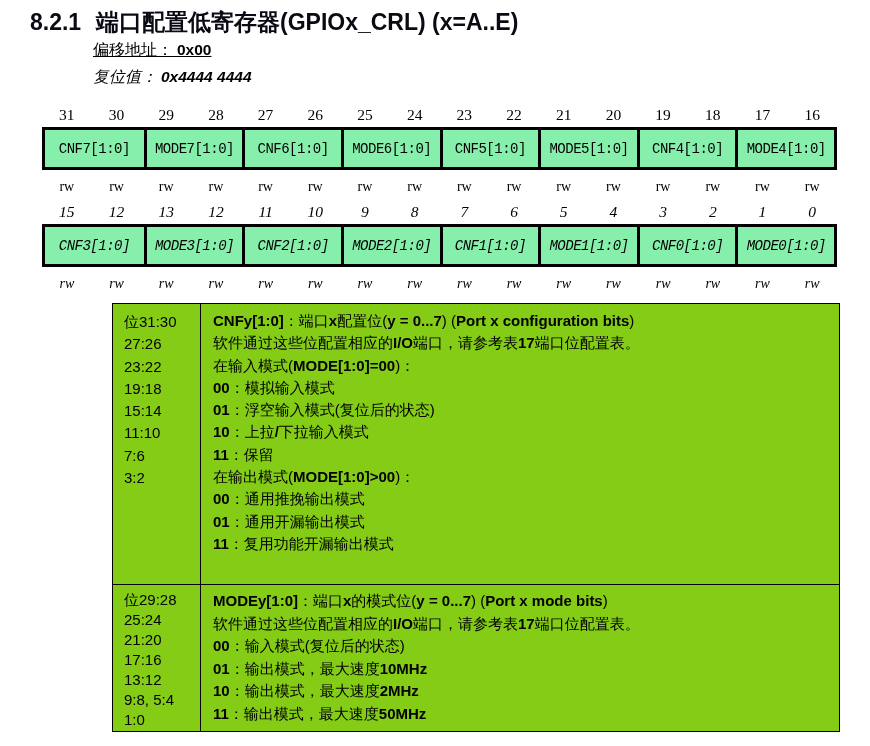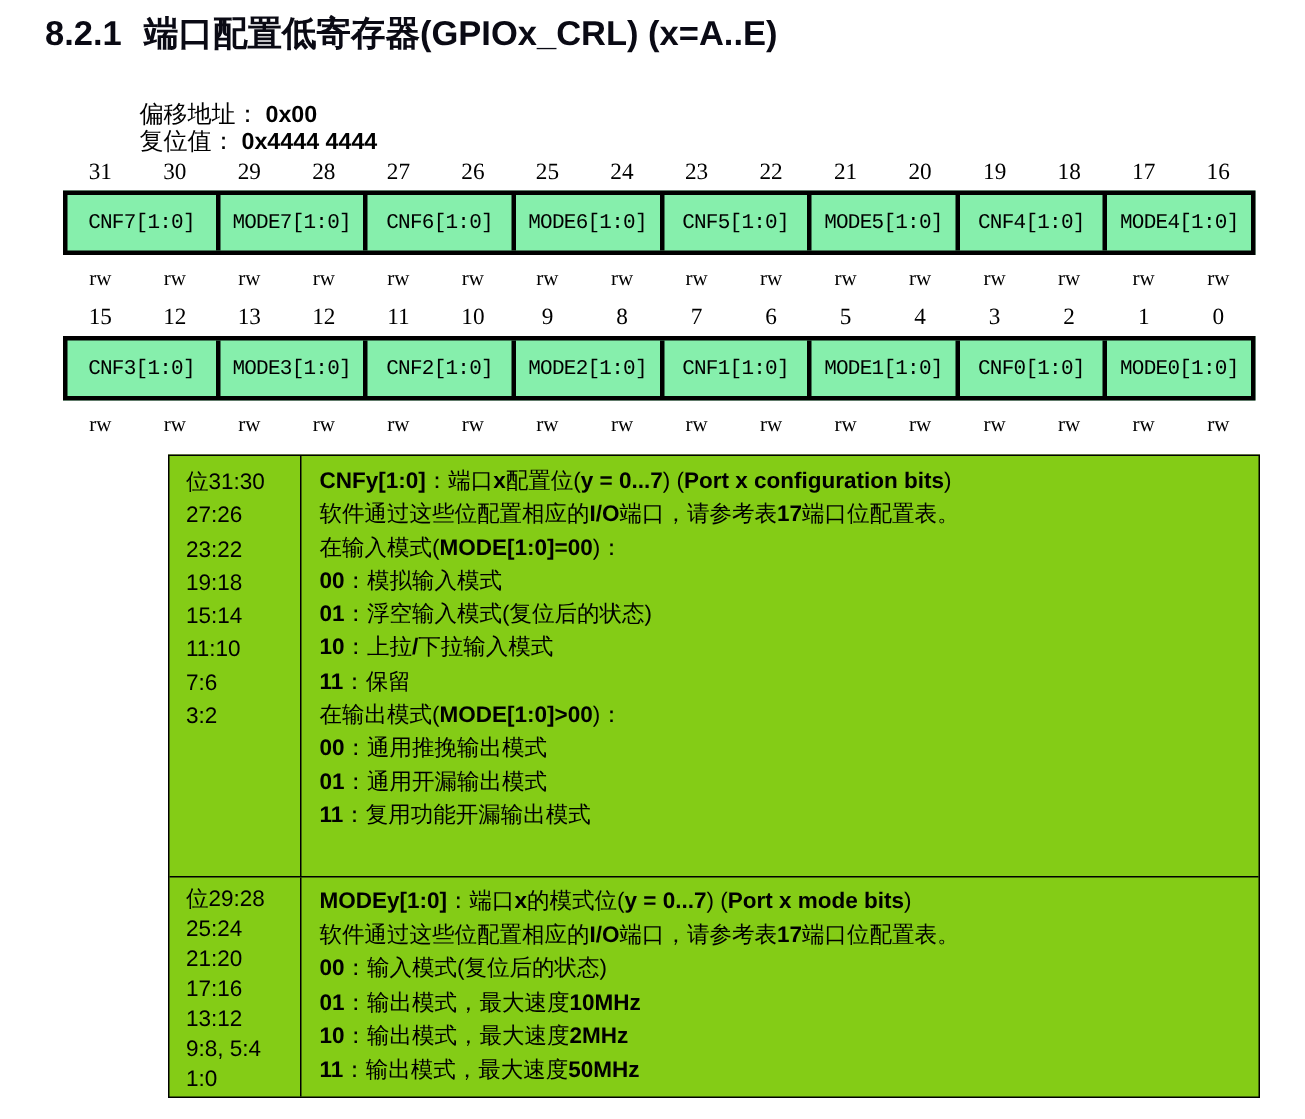--- a/index.html
+++ b/index.html
@@ -7,27 +7,27 @@
         font-family:"Liberation Sans",sans-serif;overflow:hidden;}
 
   
   .heading{position:absolute;left:30px;top:7px;font-size:23px;font-weight:bold;color:#0a0a14;
            white-space:nowrap;}
   .heading .num{display:inline-block;width:66px;}
 
   
   .meta{position:absolute;left:93px;font-size:16px;font-family:"Liberation Serif",serif;white-space:nowrap;}
   .meta b{font-family:"Liberation Sans",sans-serif;font-size:15.5px;}
-  #meta-offset{top:66px;}
-  #meta-reset{top:84px;}
+  #meta-offset{top:40px;text-decoration:underline;}
+  #meta-reset{top:67px;font-style:italic;}
 
   
   .regblock{position:absolute;left:42px;width:795px;}
   #rb-high{top:105px;}
-  #rb-low{top:202px;}
+  #rb-low{top:202px;font-style:italic;}
   .bitsrow{display:grid;grid-template-columns:repeat(16,1fr);text-align:center;
            font-family:"Liberation Serif",serif;font-size:15.5px;height:19px;line-height:19px;}
   .fieldbox{display:grid;grid-template-columns:repeat(8,1fr);border:3px solid #000;
             height:37px;margin-top:3px;background:#86efac;}
   .fieldcell{display:flex;align-items:center;justify-content:center;
              font-family:"Liberation Mono",monospace;font-size:14px;letter-spacing:-0.5px;
              border-left:3px solid #000;white-space:nowrap;overflow:hidden;}
   .fieldcell:first-child{border-left:none;}
   .rwrow{display:grid;grid-template-columns:repeat(16,1fr);text-align:center;
          font-family:"Liberation Serif",serif;font-size:14px;margin-top:8px;height:17px;line-height:17px;}

